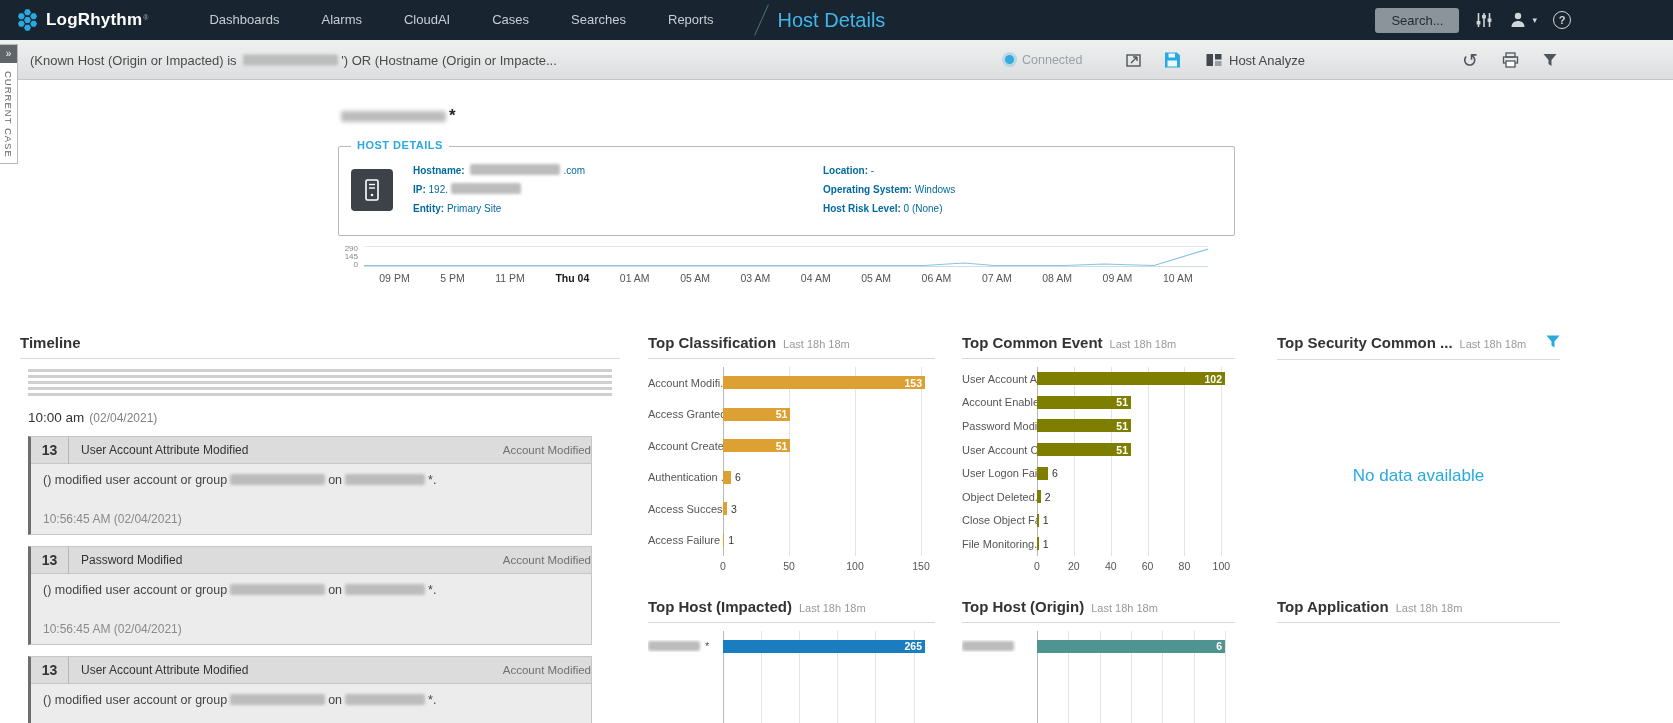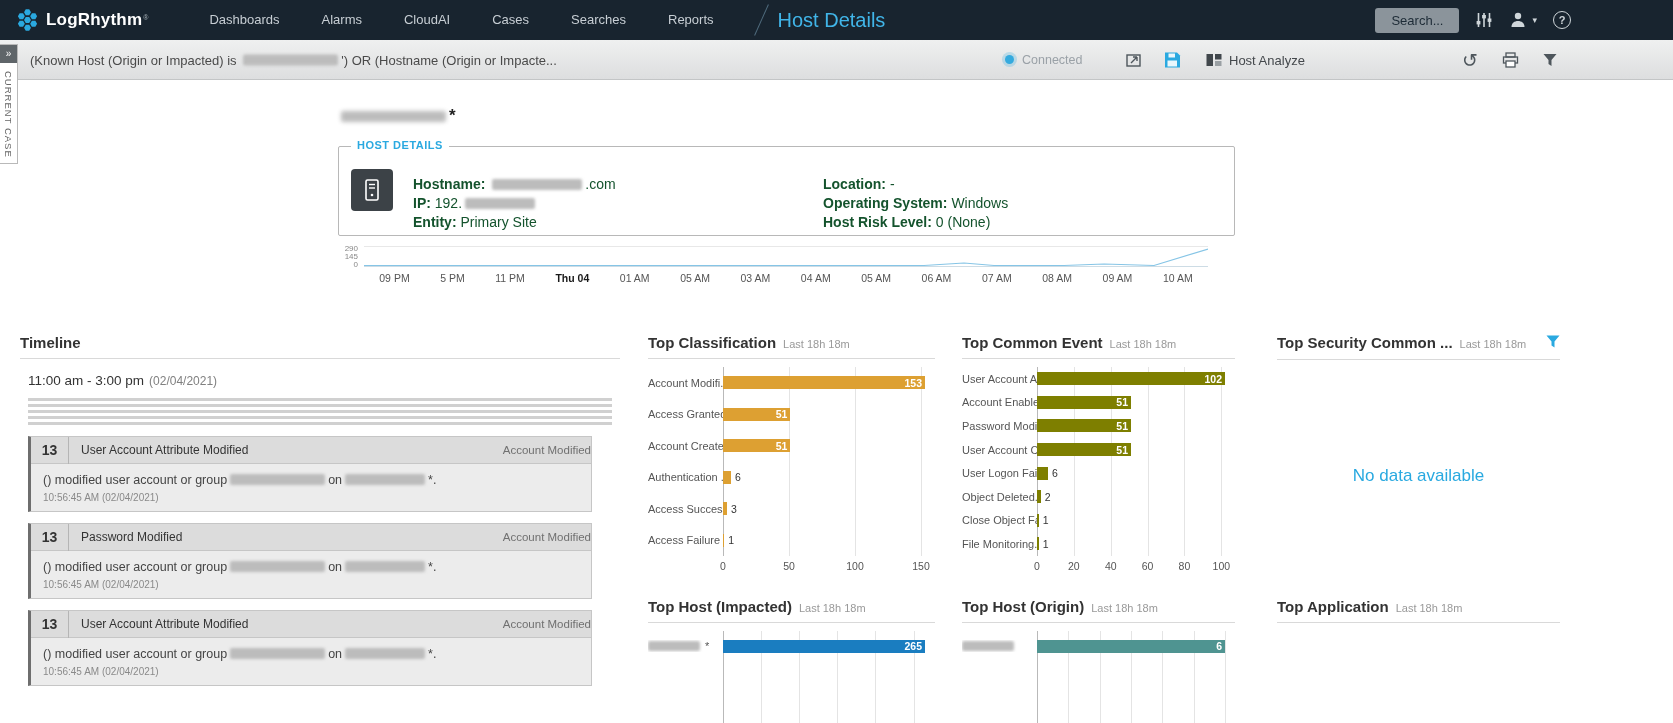--- a/index.html
+++ b/index.html
@@ -36,21 +36,21 @@
   .cc-tab{position:absolute;left:0;top:44px;width:18px;height:120px;background:#fff;border:1px solid #b9b9b9;border-left:none;cursor:pointer}
   .cc-head{height:18px;background:#5f6569;color:#fff;font-size:10px;line-height:17px;text-align:center}
   .cc-label{writing-mode:vertical-rl;font-size:9.5px;color:#666;letter-spacing:1px;margin:8px auto 0;display:block;text-align:left;height:90px}
 
   
   .host-title{position:absolute;left:338px;top:106px;display:flex;align-items:center;font-size:17px;font-weight:bold;color:#222}
   .title-redact{width:105px;height:15px;background:#a9a9a9;margin-right:7px}
   .host-box{position:absolute;left:338px;top:146px;width:897px;height:90px;border:1px solid #b8b8b8;border-radius:2px}
   .host-legend{position:absolute;left:12px;top:-8px;background:#fff;padding:0 6px;font-size:11px;font-weight:bold;color:#2aa9e0;letter-spacing:.5px}
   .host-icon{position:absolute;left:12px;top:22px;width:42px;height:42px;background:#3c4247;border-radius:4px;display:flex;align-items:center;justify-content:center}
-  .host-col{position:absolute;top:28px;font-size:14px;color:#14532d;line-height:19px;white-space:nowrap}
+  .host-col{position:absolute;top:14px;font-size:10px;color:#0369a1;line-height:19px;white-space:nowrap}
   .hc1{left:74px}.hc2{left:484px}
   .host-col b{font-weight:bold}
 
   .redact{display:inline-block;height:11px;background:#bcbcbc;border-radius:2px;filter:blur(1.5px);vertical-align:-1px;margin:0 3px}
   .rw95{width:95px}.rw90{width:90px}.rw80{width:80px}.rw70{width:70px}
 
   
   .spark{position:absolute;left:340px;top:246px;width:888px;height:46px}
   .spark-y{position:absolute;left:0;top:0;width:18px;height:22px;font-size:8px;color:#888}
   .spark-y span{position:absolute;right:0}
@@ -78,21 +78,21 @@
   .tl-date{font-size:12px;color:#808080;margin-left:5px}
   .tl-stripes{margin:10px 8px 0 8px}
   .stripe{height:3px;background:#d0d0d0;margin-bottom:3px}
   .tcard{margin:11px 0 0 8px;width:564px;border:1px solid #c6c6c6;border-left:3px solid #6e6e6e;background:#ececec;cursor:pointer}
   .tcard-head{display:flex;align-items:center;height:27px;background:#dcdcdc;border-bottom:1px solid #c6c6c6}
   .tcard-count{width:38px;text-align:center;font-weight:bold;font-size:14px;color:#333;border-right:1px solid #b5b5b5;line-height:27px;flex:0 0 38px}
   .tcard-title{padding-left:12px;font-size:12px;color:#333;white-space:nowrap}
   .tcard-class{margin-left:auto;font-size:11.5px;color:#707070;white-space:nowrap}
   .tcard-body{padding:9px 12px 8px}
   .tcard-text{font-size:12.5px;color:#444}
-  .tcard-time{margin-top:5px;font-size:10px;color:#8a8a8a}
+  .tcard-time{margin-top:25px;font-size:12px;color:#8a8a8a}
 
   
   .chart{position:relative;margin-top:8px}
   .c-grid{position:absolute;left:75px;right:10px;top:0}
   .c-line{position:absolute;top:0;bottom:0;width:1px;background:#e4e4e4}
   .c-line.zero{background:#b9b9b9}
   .c-rows{position:relative}
   .c-row{display:flex;align-items:center}
   .c-label{flex:0 0 75px;padding-right:5px;font-size:11px;color:#555;white-space:nowrap;overflow:hidden}
   .c-label .redact{width:52px;height:10px;margin:0 2px 0 0}
@@ -264,29 +264,29 @@
       <span>08 AM</span>
       <span>09 AM</span>
       <span>10 AM</span>
     </div>
 </div>
 
 <div class="panel" id="p-timeline">
   <div class="panel-head">
     <span class="panel-title">Timeline</span>
   </div>
-  <div class="tl-group">
-    <span>11:00 am - 3:00 pm</span><span class="tl-date">(02/04/2021)</span>
-  </div>
   <div class="tl-stripes">
     <div class="stripe"></div>
       <div class="stripe"></div>
       <div class="stripe"></div>
       <div class="stripe"></div>
       <div class="stripe"></div>
+  </div>
+  <div class="tl-group">
+    <span>10:00 am</span><span class="tl-date">(02/04/2021)</span>
   </div>
 
   <div class="tcard">
     <div class="tcard-head">
       <div class="tcard-count">13</div>
       <div class="tcard-title">User Account Attribute Modified</div>
       <div class="tcard-class">Account Modified</div>
     </div>
     <div class="tcard-body">
       <div class="tcard-text">

